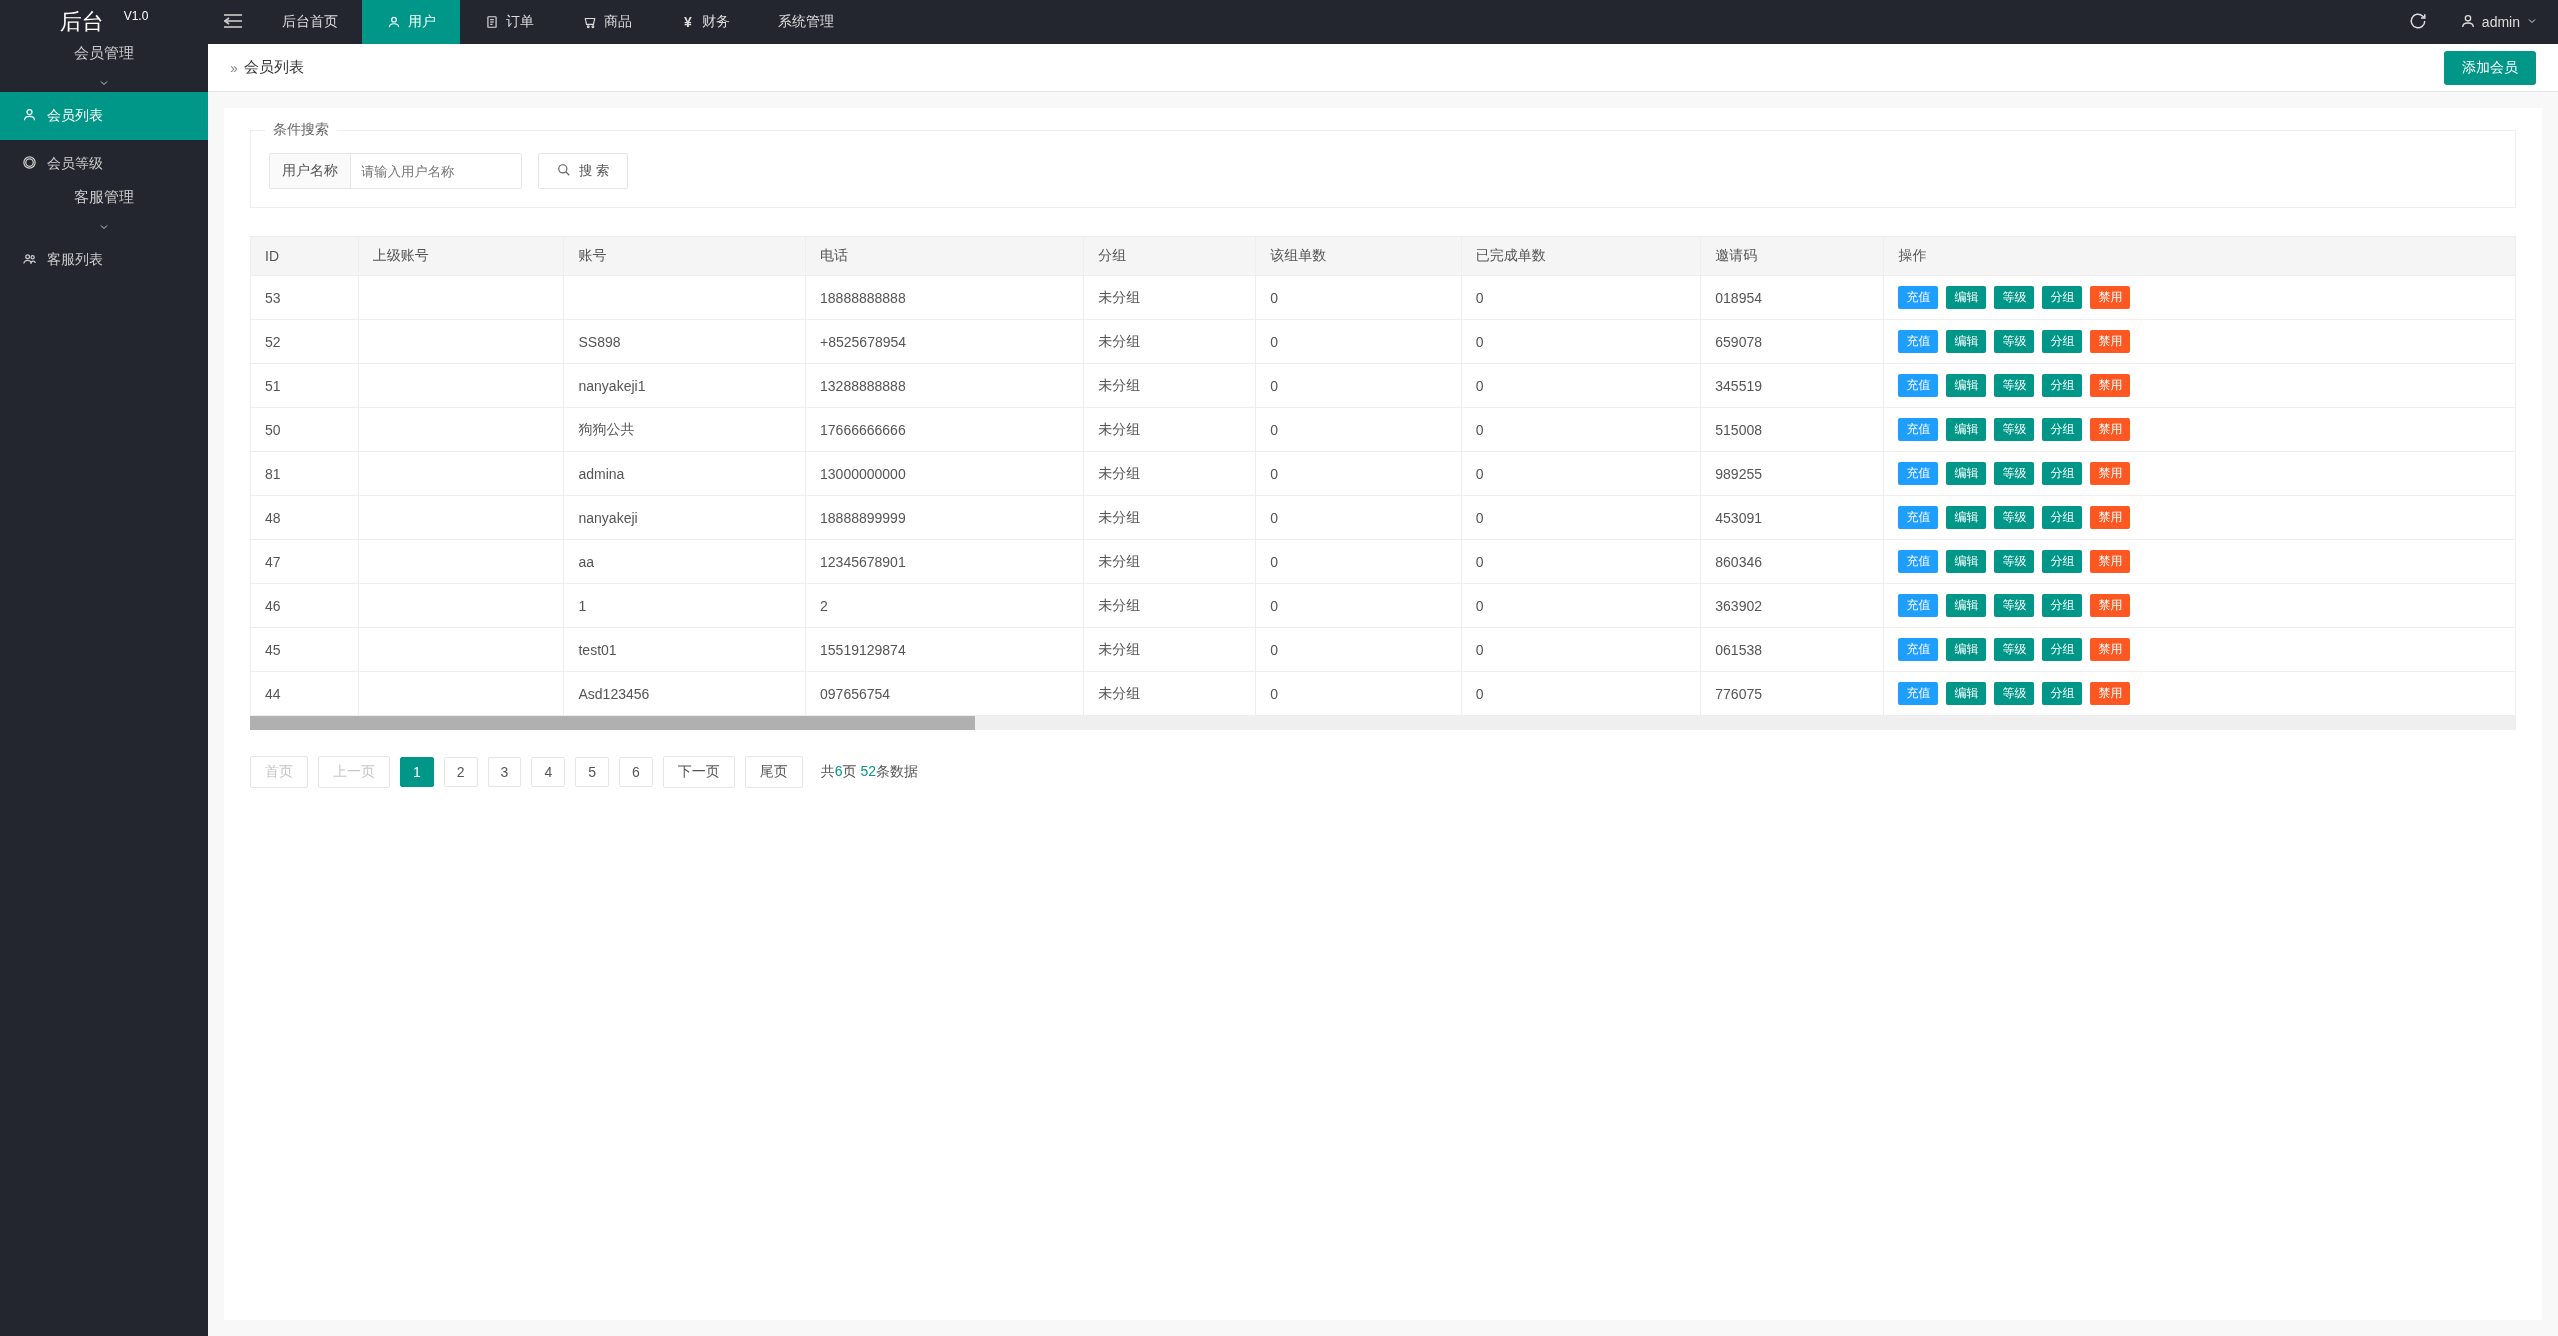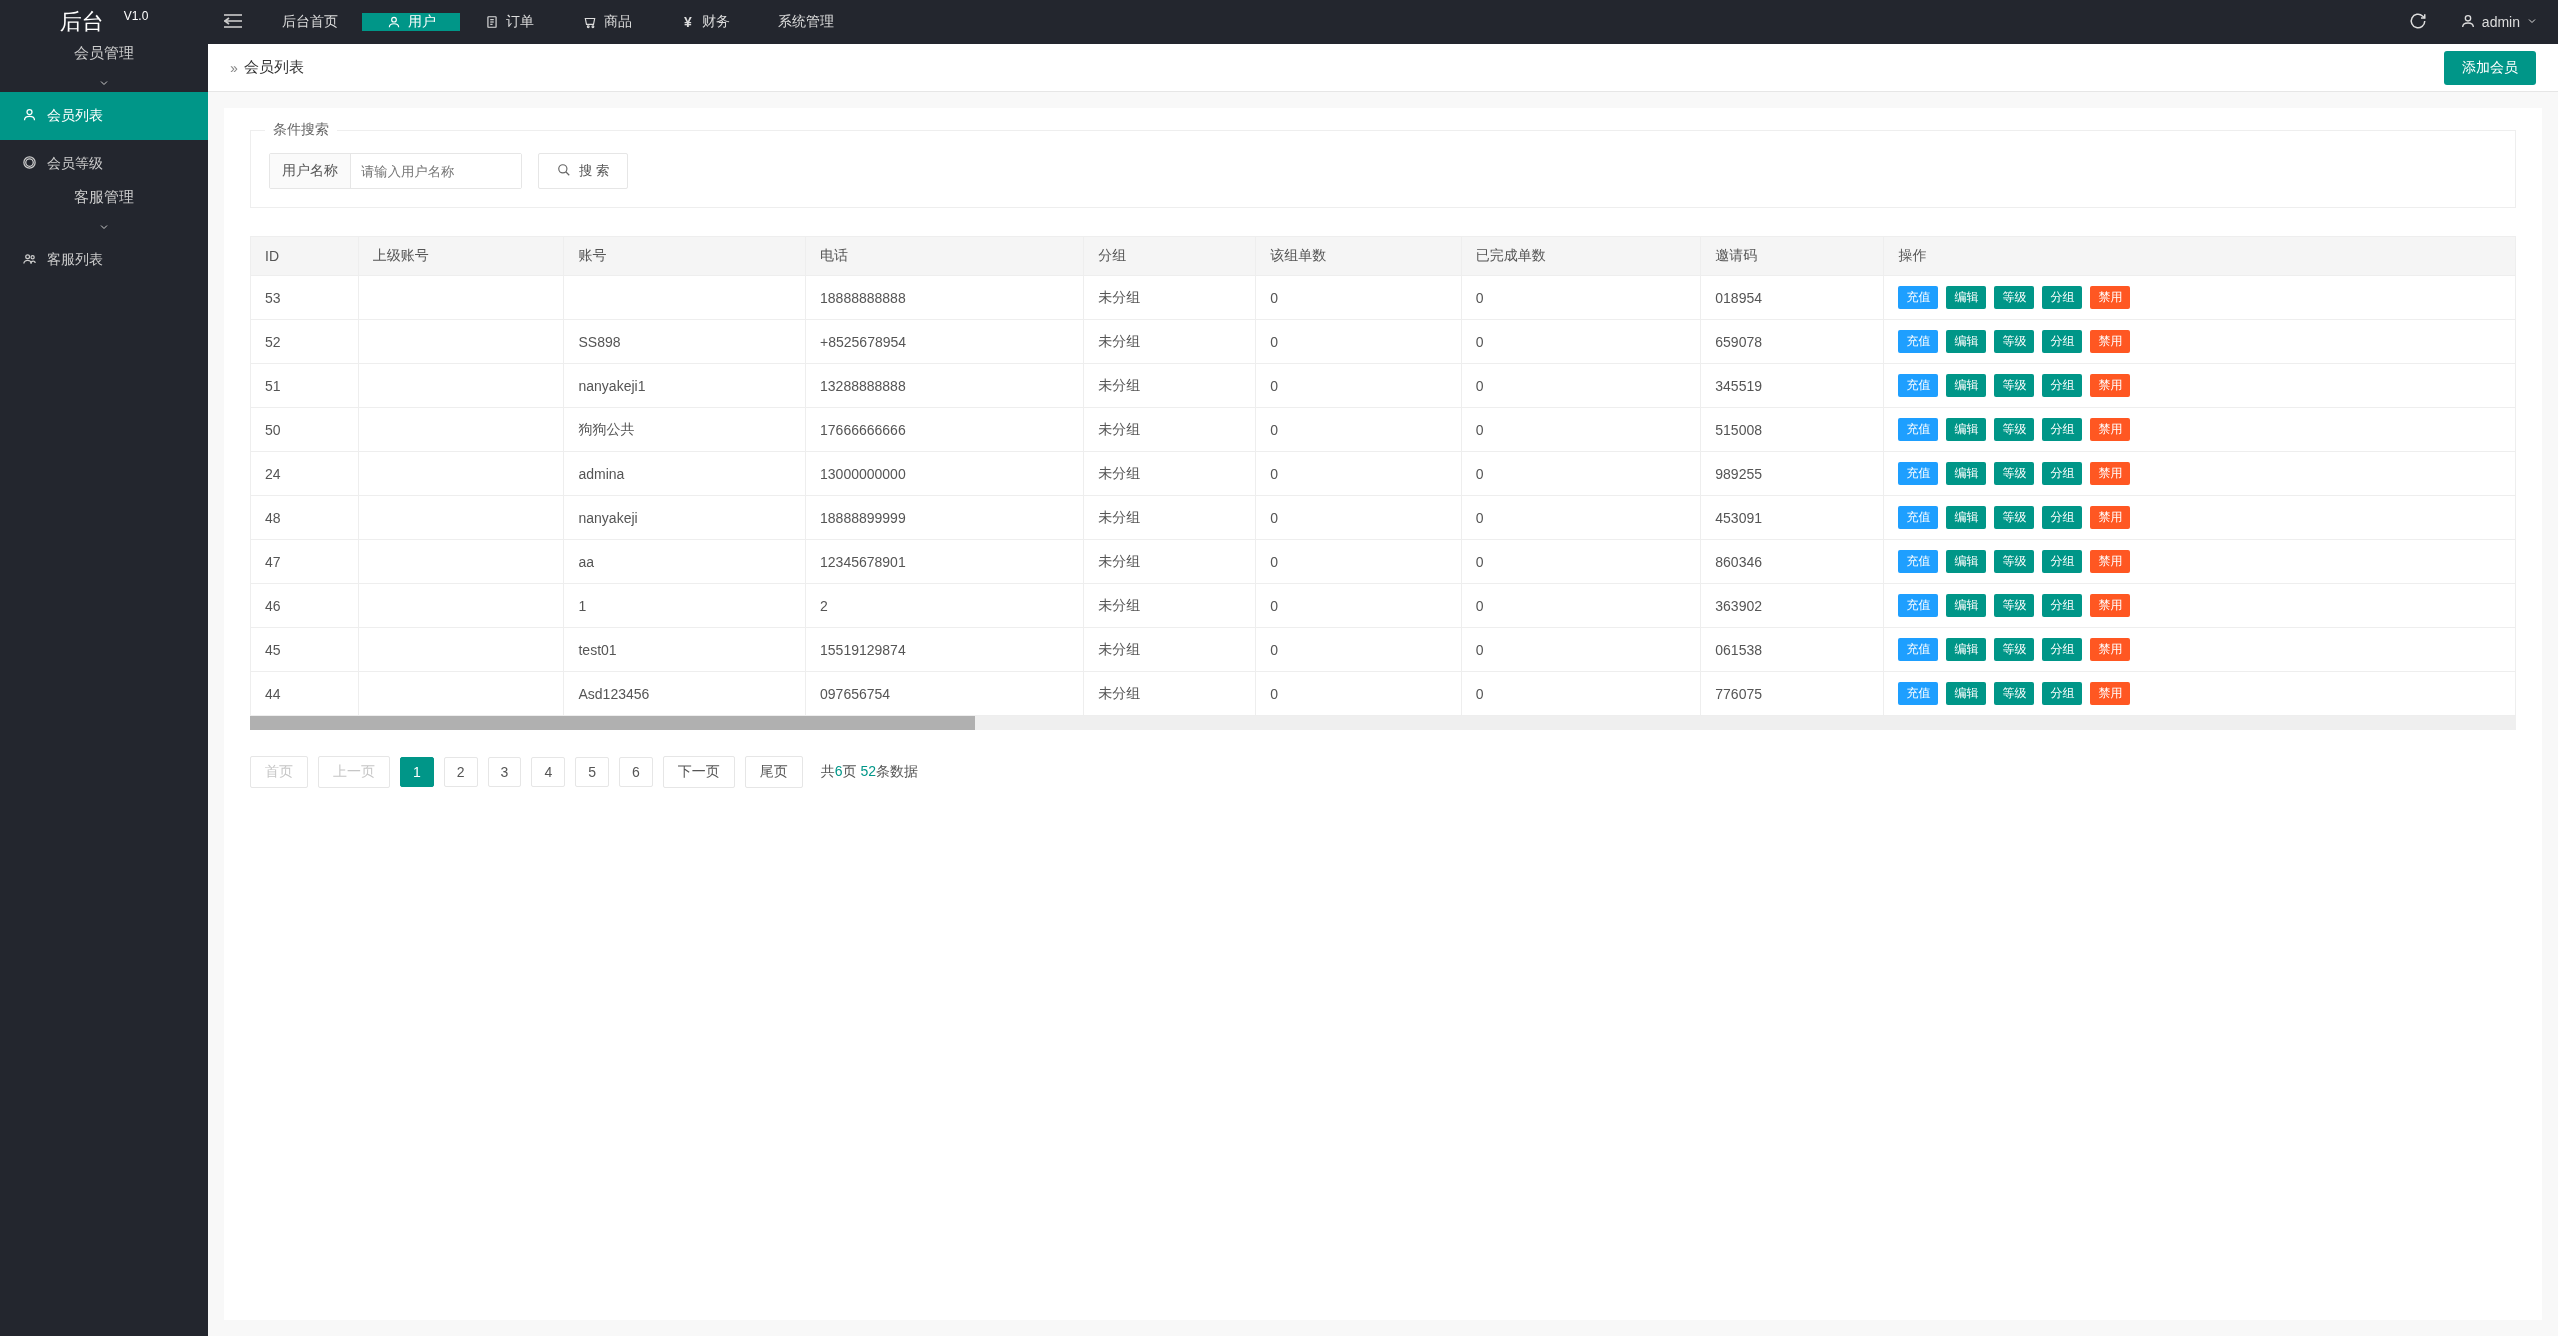--- a/index.html
+++ b/index.html
@@ -6,21 +6,21 @@
   html, body { width: 100%; height: 100%; font-family: "Helvetica Neue", Arial, "PingFang SC", "Microsoft YaHei", sans-serif; font-size: 14px; color: #333; background: #fff; }
   body { display: flex; flex-direction: column; }
 
   
   .top-header { height: 44px; background: #23262e; color: #ddd; display: flex; align-items: center; }
   .logo-box { width: 208px; display: flex; align-items: center; justify-content: center; height: 100%; }
   .logo-text { color: #fff; font-size: 22px; font-weight: 500; }
   .logo-ver { color: #fff; font-size: 12px; margin-left: 20px; position: relative; top: -6px; }
   .hamburger { width: 50px; display: flex; align-items: center; justify-content: center; cursor: pointer; }
   .hamburger svg { stroke: #ccc; }
-  .nav-tabs { display: flex; height: 100%; align-items: center; }
+  .nav-tabs { display: flex; height: 100%; }
   .nav-tab { padding: 0 24px; display: flex; align-items: center; gap: 6px; color: #ddd; cursor: pointer; }
   .nav-tab.active { background: #009688; color: #fff; }
   .nav-tab .icon { width: 16px; height: 16px; display:inline-flex; align-items:center; justify-content:center;}
   .nav-spacer { flex: 1; }
   .right-icons { display: flex; align-items: center; height: 100%; }
   .right-icon { width: 44px; display: flex; align-items: center; justify-content: center; cursor: pointer; }
   .admin-btn { display: flex; align-items: center; gap: 6px; padding: 0 20px; cursor: pointer; color: #ddd; }
 
   
   .body-wrap { flex: 1; display: flex; min-height: 0; }
@@ -318,21 +318,21 @@
                   <div class="act-btns">
                     <button class="btn-xs c-blue">充值</button>
                     <button class="btn-xs c-green">编辑</button>
                     <button class="btn-xs c-green">等级</button>
                     <button class="btn-xs c-green">分组</button>
                     <button class="btn-xs c-red">禁用</button>
                   </div>
                 </td>
               </tr>
               <tr>
-                <td>24</td>
+                <td>81</td>
                 <td></td>
                 <td>admina</td>
                 <td>13000000000</td>
                 <td>未分组</td>
                 <td>0</td>
                 <td>0</td>
                 <td>989255</td>
                 <td>
                   <div class="act-btns">
                     <button class="btn-xs c-blue">充值</button>

